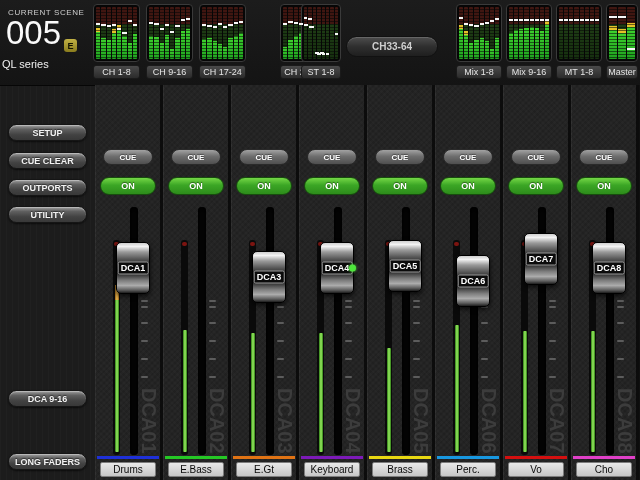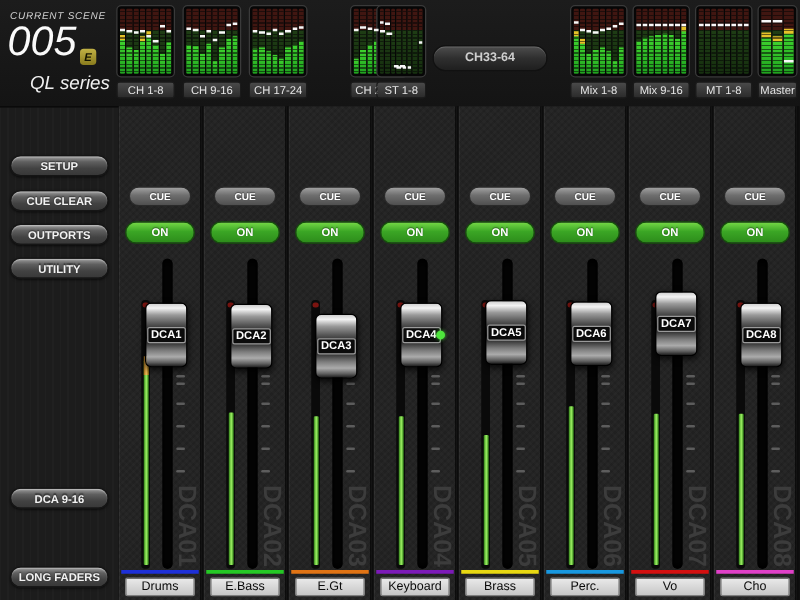--- a/index.html
+++ b/index.html
@@ -2,27 +2,27 @@
 <html><head>
 <meta charset="utf-8">
 <style>
   html,body{margin:0;padding:0;background:#000;}
   #app{position:relative;width:640px;height:480px;overflow:hidden;
        font-family:"Liberation Sans",sans-serif;background:#101010;user-select:none;}
 
   
   #topbar{position:absolute;left:0;top:0;width:640px;height:85px;
           background:linear-gradient(#1c1c1c,#141414);}
-  #scene{position:absolute;left:0;top:0;width:108px;height:85px;font-style:italic;}
+  #scene{position:absolute;left:0;top:0;width:108px;height:85px;}
   #scene .heading{position:absolute;left:8px;top:8px;font-size:8px;letter-spacing:.6px;color:#cfcfcf;}
   #scene .num{position:absolute;left:6px;top:14px;font-size:33px;color:#fafafa;font-weight:400;}
   #scene .badge{position:absolute;left:64px;top:39px;width:13px;height:13px;border-radius:3px;
      background:linear-gradient(#c2b245,#8a7c1d);color:#141400;font-size:9px;font-weight:bold;
      display:flex;align-items:center;justify-content:center;}
-  #scene .model{position:absolute;left:24px;top:58px;font-size:15px;color:#f0f0f0;}
+  #scene .model{position:absolute;left:2px;top:58px;font-size:11px;color:#f0f0f0;}
 
   .meter-block{position:absolute;top:4px;}
   .mbox{position:relative;height:58px;background:#060606;border:1px solid #3a3a3a;border-radius:4px;
         display:flex;gap:1px;padding:2px;box-sizing:border-box;}
   .mcol{position:relative;flex:1;background:linear-gradient(to bottom,#401611 0%,#401611 32%,#1f3d15 32%,#16300f 100%);
         border-radius:1px;overflow:hidden;}
   .mcol::after{content:"";position:absolute;inset:0;
         background:repeating-linear-gradient(to bottom,rgba(0,0,0,0) 0 2px,rgba(5,5,5,.55) 2px 3px);}
   .mfill{position:absolute;left:0;right:0;bottom:0;background:linear-gradient(#3ed32e,#1fa21f);}
   .mcap{position:absolute;left:0;right:0;height:4px;background:#e5c228;}
@@ -449,23 +449,20 @@
           <div class="sfill" style="height: 122px;"></div>
         </div>
         <div class="slot"></div>
         <div class="tick" style="top: 215px;"></div>
         <div class="tick" style="top: 221px;"></div>
         <div class="tick" style="top: 237px;"></div>
         <div class="tick" style="top: 255px;"></div>
         <div class="tick" style="top: 273px;"></div>
         <div class="tick" style="top: 291px;"></div>
         <div class="vlabel">DCA02</div>
-        <div class="knob" style="top: 158px;">
-          <div class="klabel">DCA2</div>
-        </div>
         <div class="colorbar" style="background: rgb(37, 200, 37);"></div>
         <div class="nameplate">E.Bass</div>
       </div>
       <div class="strip" style="left: 136px;">
         <div class="cue-btn">CUE</div>
         <div class="on-btn">ON</div>
         <div class="smeter">
           <div class="speak"></div>
           <div class="sfill" style="height: 119px;"></div>
         </div>
@@ -534,21 +531,21 @@
           <div class="sfill" style="height: 127px;"></div>
         </div>
         <div class="slot"></div>
         <div class="tick" style="top: 215px;"></div>
         <div class="tick" style="top: 221px;"></div>
         <div class="tick" style="top: 237px;"></div>
         <div class="tick" style="top: 255px;"></div>
         <div class="tick" style="top: 273px;"></div>
         <div class="tick" style="top: 291px;"></div>
         <div class="vlabel">DCA06</div>
-        <div class="knob" style="top: 156px;">
+        <div class="knob" style="top: 170px;">
           <div class="klabel">DCA6</div>
         </div>
         <div class="colorbar" style="background: rgb(24, 152, 224);"></div>
         <div class="nameplate">Perc.</div>
       </div>
       <div class="strip" style="left: 408px;">
         <div class="cue-btn">CUE</div>
         <div class="on-btn">ON</div>
         <div class="smeter">
           <div class="speak"></div>

